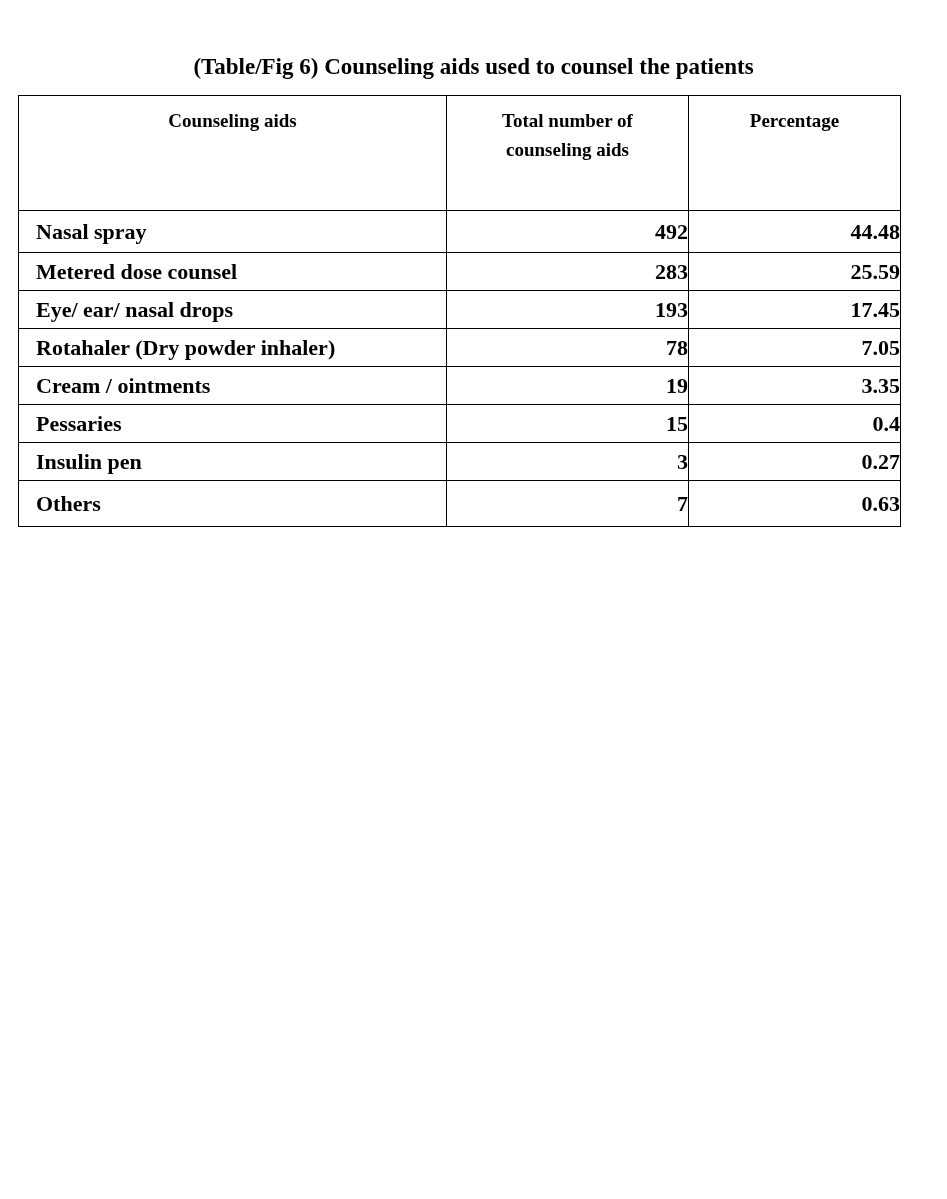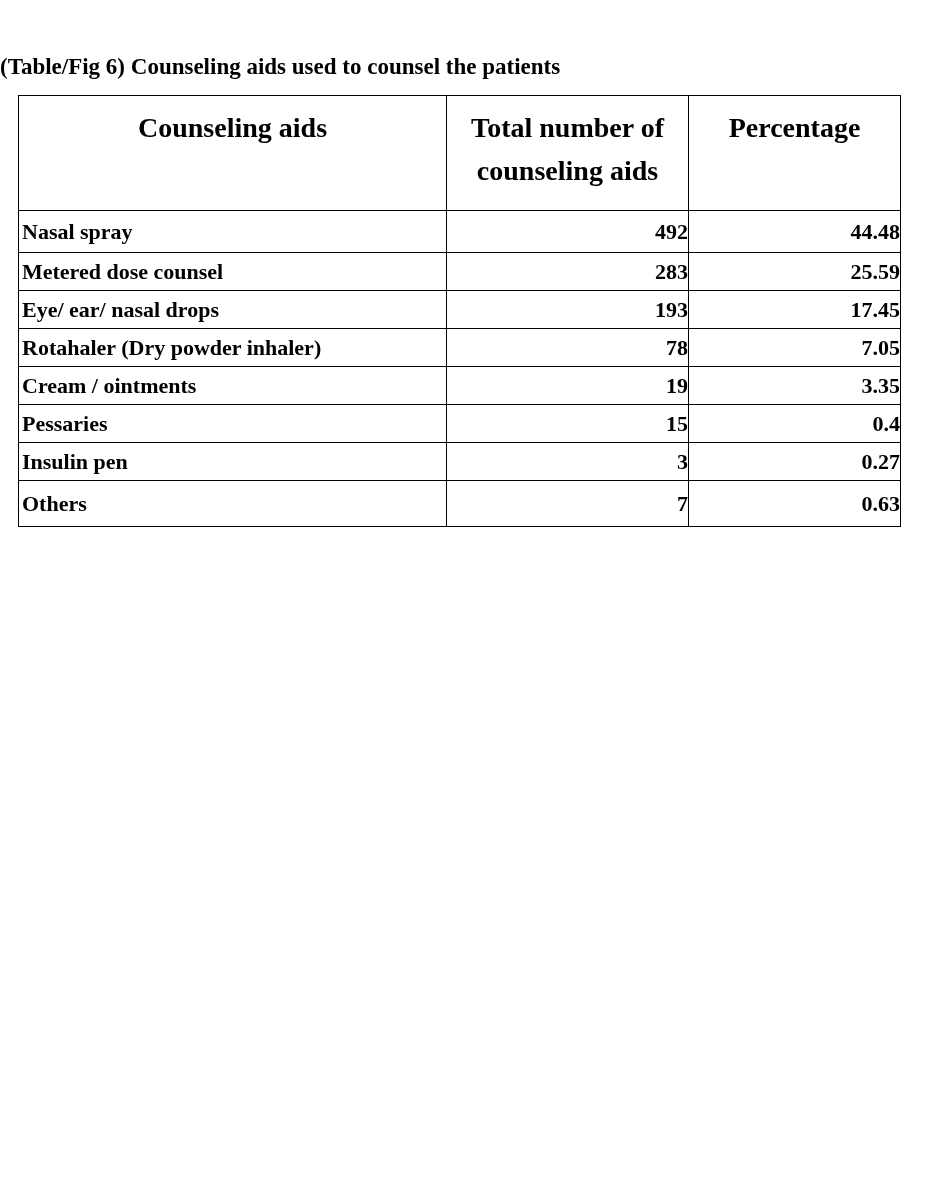--- a/index.html
+++ b/index.html
@@ -20,21 +20,21 @@
     top: 0;
     left: 0;
     width: 947px;
     height: 1199px;
   }
   .table-title {
     position: absolute;
     top: 54px;
     left: 0;
     width: 947px;
-    text-align: left;
+    text-align: center;
     font-size: 23px;
     font-weight: bold;
     letter-spacing: 0px;
   }
   table.data-table {
     position: absolute;
     top: 95px;
     left: 18px;
     width: 882px;
     border-collapse: collapse;
@@ -44,21 +44,21 @@
   table.data-table th {
     border: 1px solid #000000;
     padding: 0;
     vertical-align: middle;
   }
   .col-name   { width: 428px; }
   .col-total  { width: 242px; }
   .col-pct    { width: 212px; }
 
   thead th {
-    font-size: 28px;
+    font-size: 19px;
     font-weight: bold;
     height: 104px;
     line-height: 1.55;
     text-align: center;
     padding: 4px 6px;
   }
   thead th.head-name {
     vertical-align: top;
     padding-top: 10px;
   }
@@ -71,21 +71,21 @@
     padding-top: 10px;
     margin-left: 15px;
   }
   tbody td {
     font-size: 22px;
     font-weight: bold;
     height: 37px;
   }
   tbody td.cell-name {
     text-align: left;
-    padding-left: 3px;
+    padding-left: 17px;
   }
   tbody td.cell-num {
     text-align: right;
     margin-top: 14px;
   }
   tbody tr.first-row td { height: 41px; }
   tbody tr.last-row td  { height: 45px; }
 </style>
 </head>
 <body>

